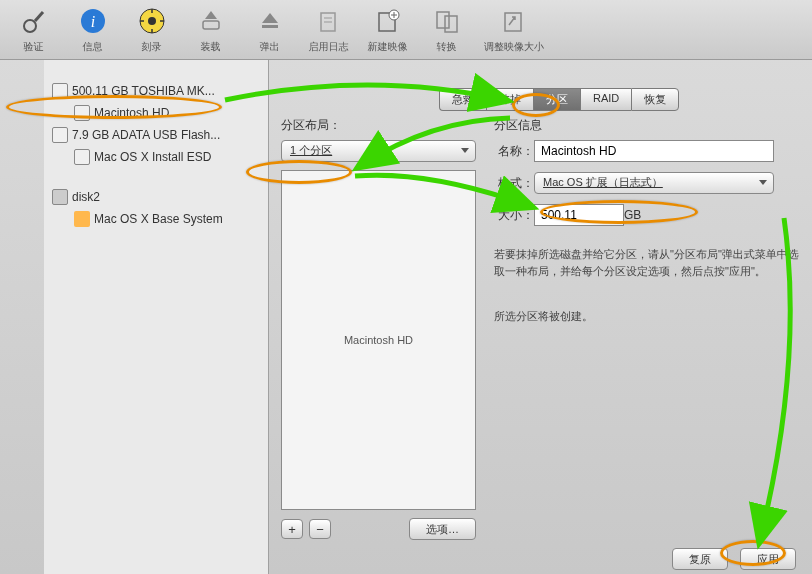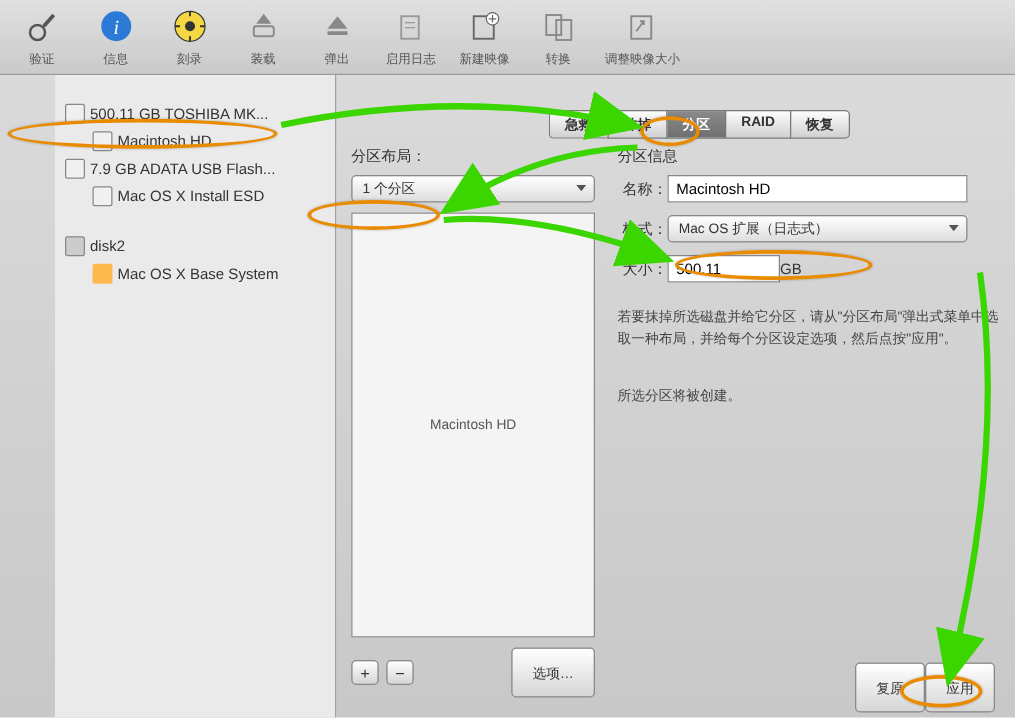--- a/index.html
+++ b/index.html
@@ -26,73 +26,73 @@
     width: 225px; background:#eaeaea; border-right:1px solid #a0a0a0;
     padding-top:20px;
     margin-left:44px;
   }
   .sb-row { display:flex; align-items:center; gap:4px; padding:3px 8px; cursor:pointer; }
   .sb-row.indent { padding-left: 30px; }
   .disk-ic { width:16px; height:16px; background:#f0f0f0; border:1px solid #888; border-radius:2px; }
   .folder-ic { width:16px; height:16px; background:#ffb84d; border-radius:2px; }
 
   .content { flex:1; padding: 35px 12px 8px 12px; position:relative; }
-  .seg-bar { position:absolute; top:28px; left:170px; display:flex;font-weight:bold; }
+  .seg-bar { position:absolute; top:28px; left:170px; display:flex; }
   .seg {
     padding:3px 12px; font-size:11px;
     background:linear-gradient(#fdfdfd,#d0d0d0);
     border:1px solid #7a7a7a; border-right:none; cursor:pointer;
   }
   .seg:first-child { border-radius:4px 0 0 4px; }
   .seg:last-child { border-right:1px solid #7a7a7a; border-radius:0 4px 4px 0; }
   .seg.active { background:linear-gradient(#8a8a8a,#707070); color:#fff; }
 
   .cols { display:flex; gap:18px; margin-top:22px; height:430px; }
   .left-col { width:195px; }
   .right-col { flex:1; }
 
   .sec-title { font-size:12px; color:#333; margin-bottom:6px; }
   .dropdown {
     width:100%; height:22px; border:1px solid #888; border-radius:4px;
     background:linear-gradient(#fff,#ddd); padding:2px 18px 2px 8px;
-    font-size:11px; position:relative; cursor:pointer;
+    font-size:11px; position:relative; cursor:pointer;text-decoration:underline;
   }
   .dropdown:after {
     content:""; position:absolute; right:6px; top:7px;
     border-left:4px solid transparent; border-right:4px solid transparent;
     border-top:5px solid #555;
   }
   .part-canvas {
     margin-top:8px; width:100%; height:340px;
     border:1px solid #8a8a8a; background:#f4f4f4;
     display:flex; align-items:center; justify-content:center;
     font-size:11px; color:#555;
   }
   .pm-row { display:flex; gap:6px; margin-top:8px; align-items:center; }
   .sq-btn {
     width:22px; height:20px; border:1px solid #888; border-radius:4px;
     background:linear-gradient(#fff,#d5d5d5); display:flex; align-items:center; justify-content:center;
     cursor:pointer; font-size:13px;
   }
   .btn {
-    height:40px; padding:0 16px; border:1px solid #888; border-radius:4px;
+    height:22px; padding:0 16px; border:1px solid #888; border-radius:4px;
     background:linear-gradient(#fff,#d5d5d5); font-size:11px; cursor:pointer;
     display:inline-flex; align-items:center;
   }
 
   .field-row { display:flex; align-items:center; gap:0; margin-bottom:10px; }
   .field-row .lbl { width:40px; text-align:right; font-size:12px; }
   .txt-input {
     height:22px; border:1px solid #888; background:#fff; padding:2px 6px; font-size:12px;
   }
   .help { font-size:11px; color:#444; line-height:1.5; margin-top:20px; }
   .status { font-size:11px; color:#444; margin-top:30px; }
 
   .bottom-right {
-    position:absolute; right:16px; bottom:4px; display:flex; 
+    position:absolute; right:16px; bottom:4px; display:flex; gap:12px;
   }
 
   
   .oval {
     position:absolute; border:3px solid #e88b00; border-radius:50%; pointer-events:none;
     box-shadow: 0 0 2px rgba(0,0,0,.3);
   }
   
   .overlay { position:absolute; inset:0; pointer-events:none; }
 </style>

